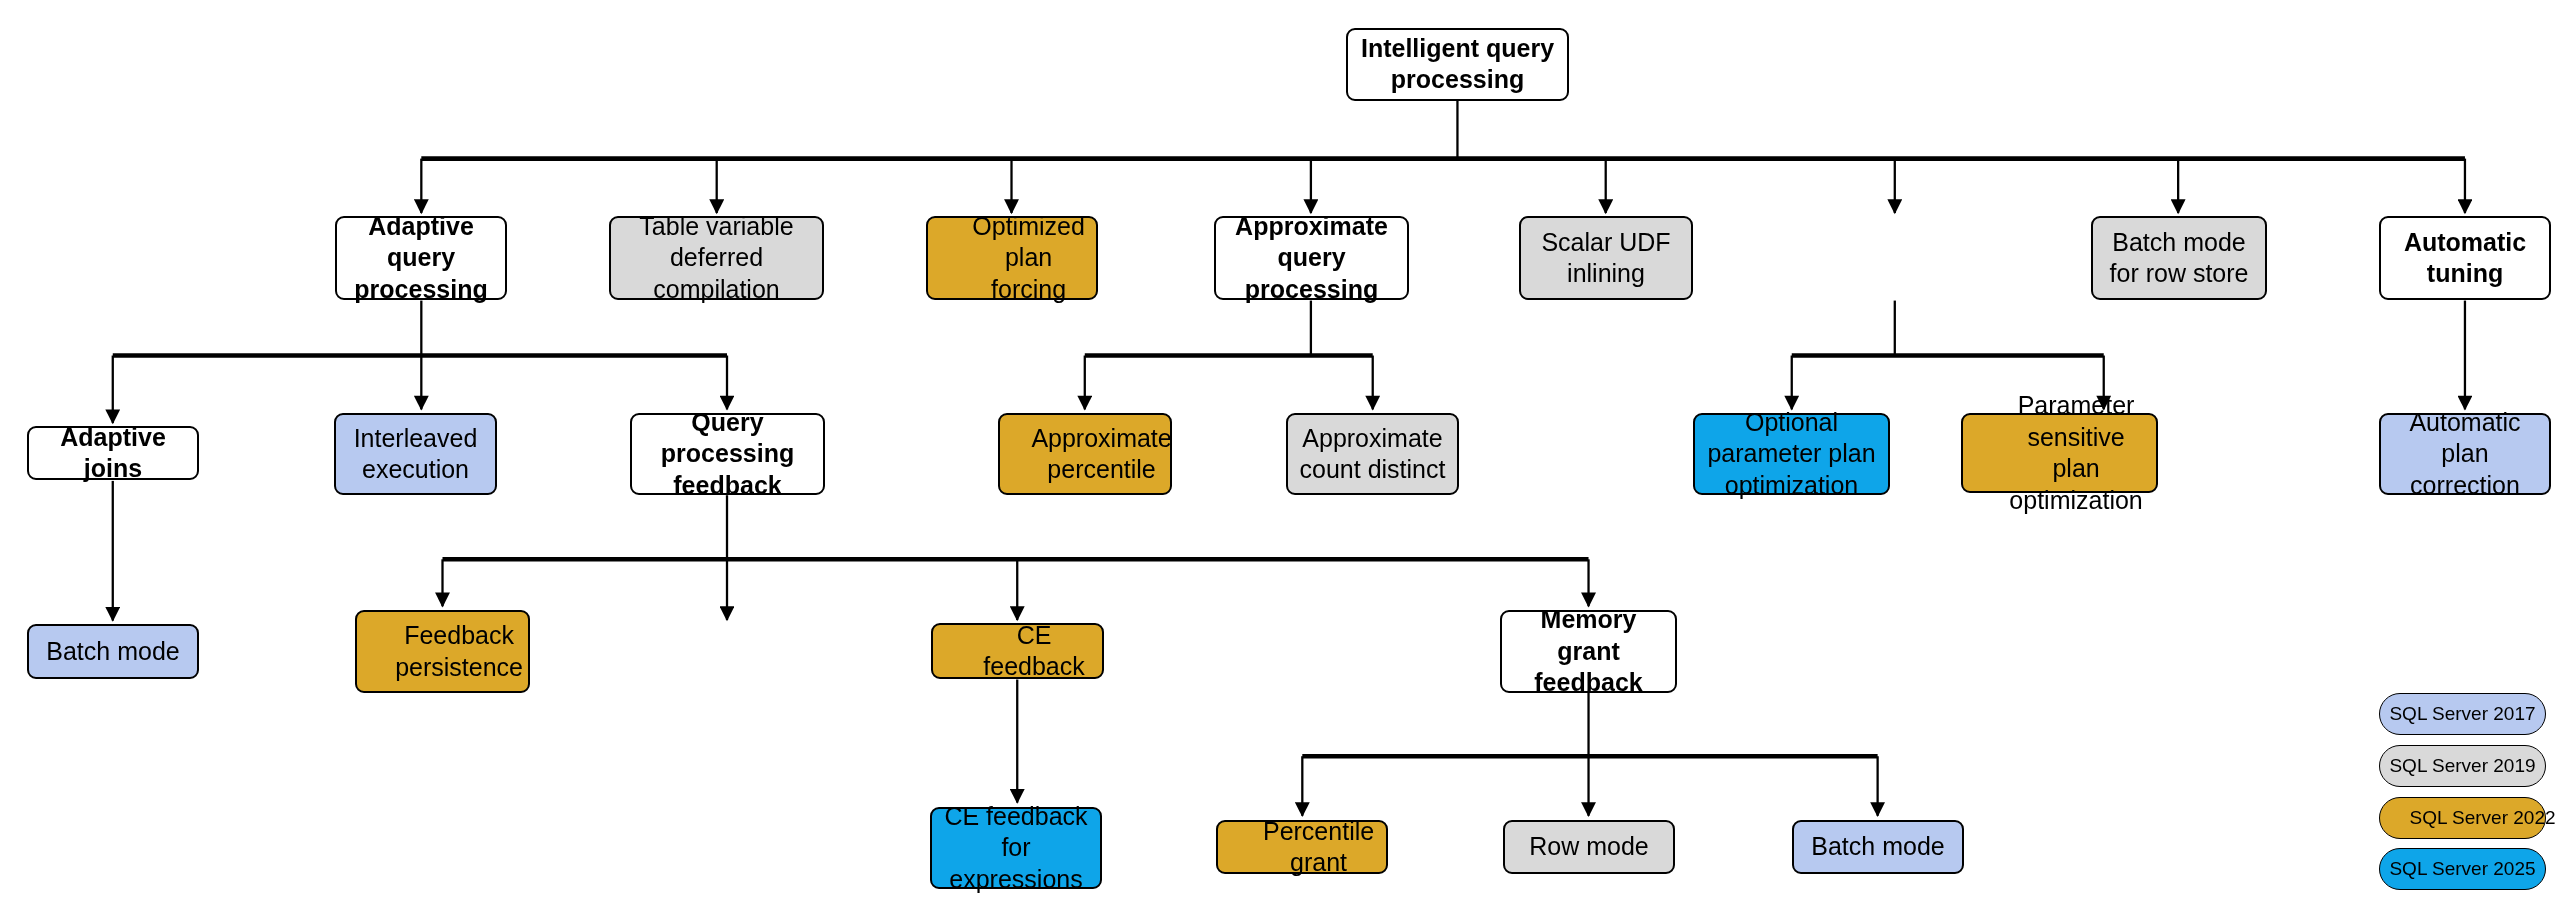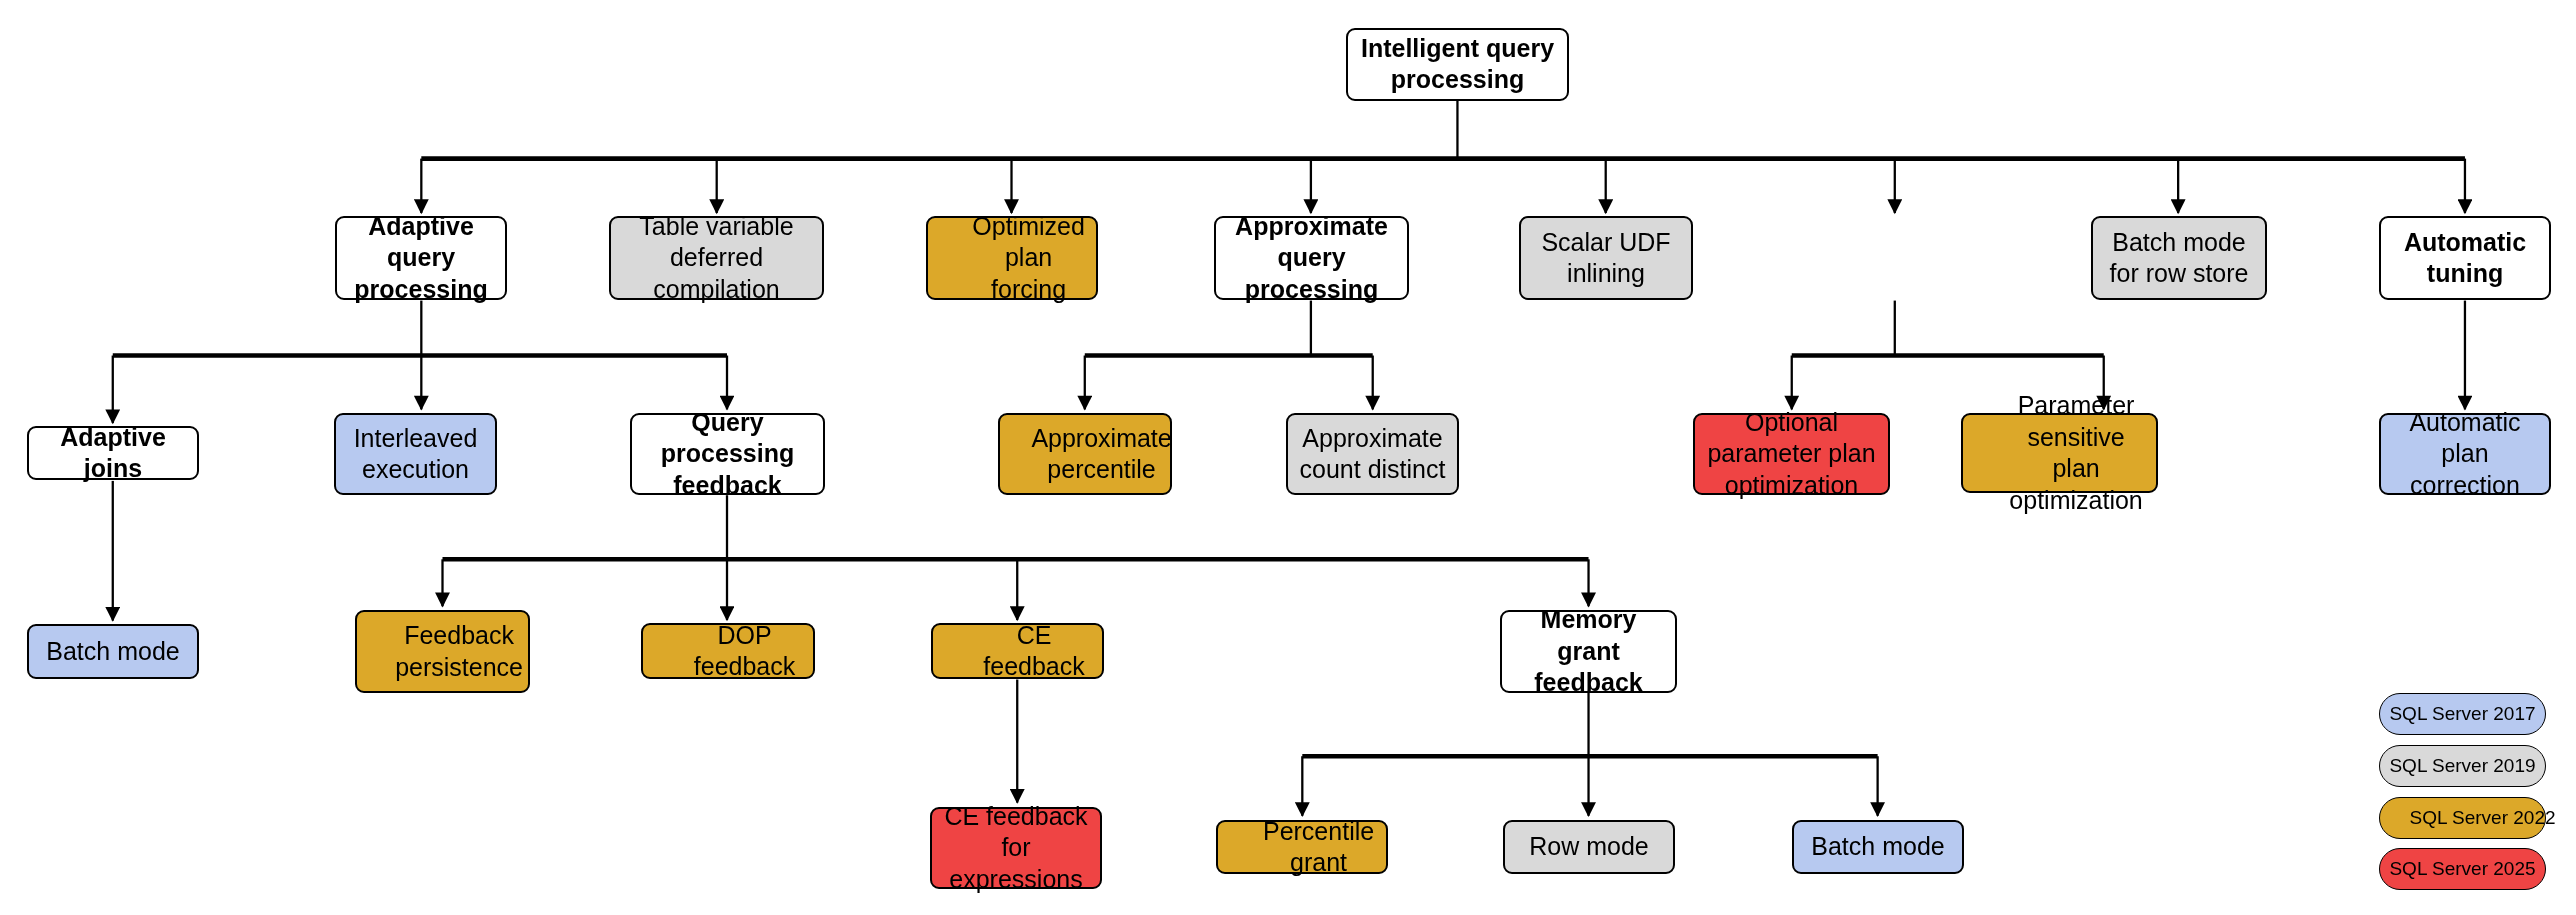--- a/index.html
+++ b/index.html
@@ -5,21 +5,21 @@
   html,body{margin:0;padding:0;background:#ffffff;}
   #stage{position:relative;width:2576px;height:916px;background:#ffffff;overflow:hidden;
          font-family:"Liberation Sans",sans-serif;color:#000;}
   #edges{position:absolute;left:0;top:0;width:2576px;height:916px;}
   .node{position:absolute;box-sizing:border-box;border:2.3px solid #000;border-radius:9px;
         background:#fff;display:flex;align-items:center;justify-content:center;
         text-align:center;font-size:25px;line-height:1.26;padding:2.3px 6.9px;}
   .bold{font-weight:bold;}
   .gray{background:#d9d9d9;}
   .gold{background:#dca829;padding-left:40px;}
-  .green{background:#ef4444;}
+  .green{background:#0ea5e9;}
   .blue{background:#b7c9f0;}
   .legend-item{position:absolute;box-sizing:border-box;border:1.7px solid #000;border-radius:22px;
         display:flex;align-items:center;justify-content:center;font-size:19px;white-space:nowrap;}
 </style>
 </head>
 <body>
 
 <div id="stage">
 
   <svg id="edges" xmlns="http://www.w3.org/2000/svg" viewBox="0 0 4500 1600" width="2576" height="916">
@@ -117,23 +117,20 @@
   <div class="node blue" style="left:2379px;top:413px;width:172px;height:82px">
       <span>Automatic plan correction</span>
     </div>
 
   <div class="node blue" style="left:27px;top:624px;width:172px;height:55px">
       <span>Batch mode</span>
     </div>
   <div class="node gold" style="left:355px;top:610px;width:175px;height:83px">
       <span>Feedback persistence</span>
     </div>
-  <div class="node gold" style="left:641px;top:623px;width:174px;height:56px">
-      <span>DOP feedback</span>
-    </div>
   <div class="node gold" style="left:931px;top:623px;width:173px;height:56px">
       <span>CE feedback</span>
     </div>
   <div class="node bold" style="left:1500px;top:610px;width:177px;height:83px">
       <span>Memory grant feedback</span>
     </div>
 
   <div class="node green" style="left:930px;top:807px;width:172px;height:82px">
       <span>CE feedback for expressions</span>
     </div>

